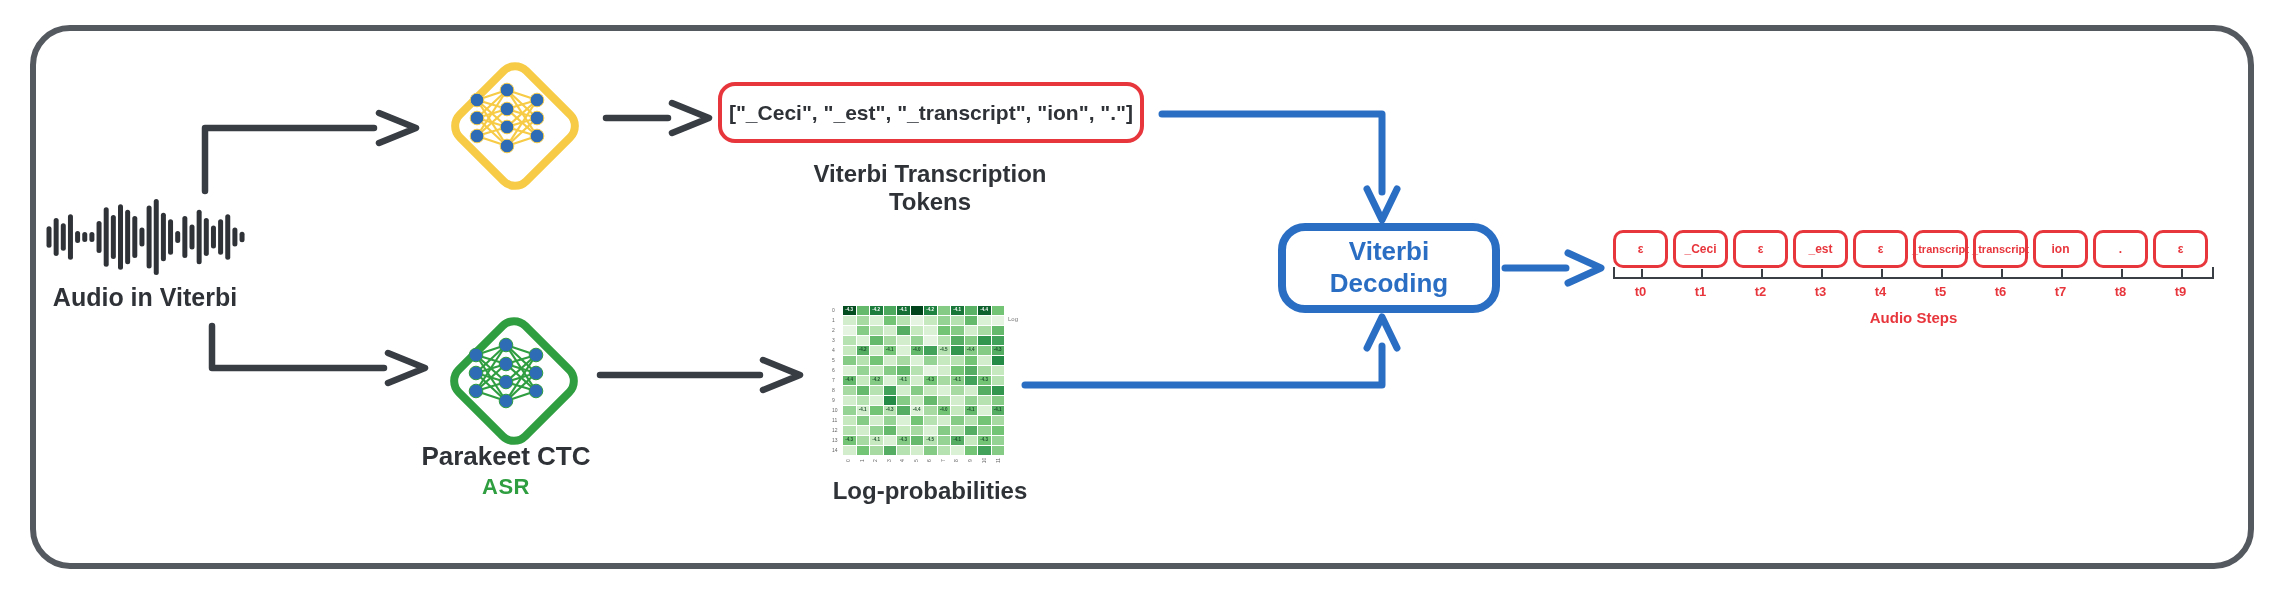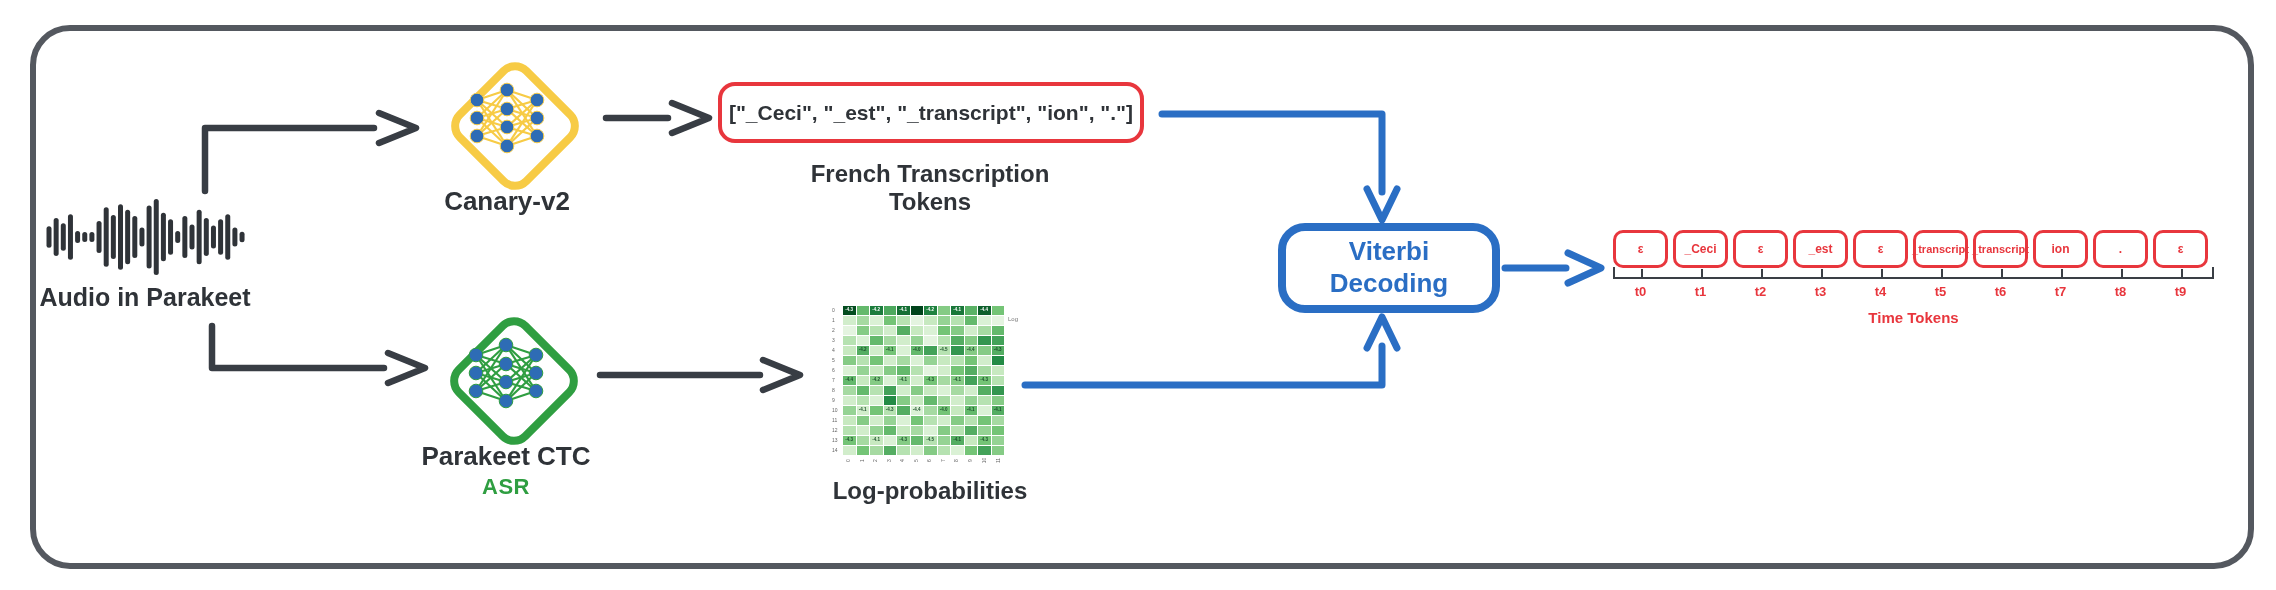--- a/index.html
+++ b/index.html
@@ -111,21 +111,21 @@
       <rect x="137.35" y="19.099999999999998" width="5" height="41.800000000000004" rx="2.5" fill="#2F3338"></rect>
       <rect x="144.5" y="27.46" width="5" height="25.080000000000002" rx="2.5" fill="#2F3338"></rect>
       <rect x="151.65" y="12.64" width="5" height="54.72" rx="2.5" fill="#2F3338"></rect>
       <rect x="158.8" y="21" width="5" height="38" rx="2.5" fill="#2F3338"></rect>
       <rect x="165.95000000000002" y="28.6" width="5" height="22.8" rx="2.5" fill="#2F3338"></rect>
       <rect x="173.10000000000002" y="22.14" width="5" height="35.72" rx="2.5" fill="#2F3338"></rect>
       <rect x="180.25" y="17.2" width="5" height="45.6" rx="2.5" fill="#2F3338"></rect>
       <rect x="187.4" y="30.5" width="5" height="19" rx="2.5" fill="#2F3338"></rect>
       <rect x="194.55" y="34.68" width="5" height="10.64" rx="2.5" fill="#2F3338"></rect>
     </svg>
-  <div class="abs" id="audio-label">Audio in Parakeet</div>
+  <div class="abs" id="audio-label">Audio in Viterbi</div>
 
   <div class="abs diamond" id="canary-diamond"></div>
   <svg class="abs nn-svg" id="canary-nn" viewBox="0 0 92 92">
       <g>
         <line x1="16" y1="28" x2="46" y2="18" stroke="#F7CB45" stroke-width="2.2"></line>
         <line x1="16" y1="28" x2="46" y2="37" stroke="#F7CB45" stroke-width="2.2"></line>
         <line x1="16" y1="28" x2="46" y2="55" stroke="#F7CB45" stroke-width="2.2"></line>
         <line x1="16" y1="28" x2="46" y2="74" stroke="#F7CB45" stroke-width="2.2"></line>
         <line x1="16" y1="46" x2="46" y2="18" stroke="#F7CB45" stroke-width="2.2"></line>
         <line x1="16" y1="46" x2="46" y2="37" stroke="#F7CB45" stroke-width="2.2"></line>
@@ -152,21 +152,20 @@
       <circle cx="16" cy="46" r="6.8" fill="#2E6CB5" stroke="#F7CB45" stroke-width="1"></circle>
       <circle cx="16" cy="64" r="6.8" fill="#2E6CB5" stroke="#F7CB45" stroke-width="1"></circle>
       <circle cx="46" cy="18" r="6.8" fill="#2E6CB5" stroke="#F7CB45" stroke-width="1"></circle>
       <circle cx="46" cy="37" r="6.8" fill="#2E6CB5" stroke="#F7CB45" stroke-width="1"></circle>
       <circle cx="46" cy="55" r="6.8" fill="#2E6CB5" stroke="#F7CB45" stroke-width="1"></circle>
       <circle cx="46" cy="74" r="6.8" fill="#2E6CB5" stroke="#F7CB45" stroke-width="1"></circle>
       <circle cx="76" cy="28" r="6.8" fill="#2E6CB5" stroke="#F7CB45" stroke-width="1"></circle>
       <circle cx="76" cy="46" r="6.8" fill="#2E6CB5" stroke="#F7CB45" stroke-width="1"></circle>
       <circle cx="76" cy="64" r="6.8" fill="#2E6CB5" stroke="#F7CB45" stroke-width="1"></circle>
     </svg>
-  <div class="abs model-name" id="canary-name">Canary-v2</div>
 
   <div class="abs diamond" id="parakeet-diamond"></div>
   <svg class="abs nn-svg" id="parakeet-nn" viewBox="0 0 92 92">
       <g>
         <line x1="16" y1="28" x2="46" y2="18" stroke="#2F9E41" stroke-width="2.2"></line>
         <line x1="16" y1="28" x2="46" y2="37" stroke="#2F9E41" stroke-width="2.2"></line>
         <line x1="16" y1="28" x2="46" y2="55" stroke="#2F9E41" stroke-width="2.2"></line>
         <line x1="16" y1="28" x2="46" y2="74" stroke="#2F9E41" stroke-width="2.2"></line>
         <line x1="16" y1="46" x2="46" y2="18" stroke="#2F9E41" stroke-width="2.2"></line>
         <line x1="16" y1="46" x2="46" y2="37" stroke="#2F9E41" stroke-width="2.2"></line>
@@ -199,21 +198,21 @@
       <circle cx="76" cy="28" r="6.8" fill="#2E6CB5" stroke="#2F9E41" stroke-width="1"></circle>
       <circle cx="76" cy="46" r="6.8" fill="#2E6CB5" stroke="#2F9E41" stroke-width="1"></circle>
       <circle cx="76" cy="64" r="6.8" fill="#2E6CB5" stroke="#2F9E41" stroke-width="1"></circle>
     </svg>
   <div class="abs model-task" id="parakeet-task">ASR</div>
   <div class="abs model-name" id="parakeet-name">Parakeet CTC</div>
 
   <div class="abs" id="tokens-box">
     <span id="tokens-text">["_Ceci", "_est", "_transcript", "ion", "."]</span>
   </div>
-  <div class="abs" id="tokens-caption">French Transcription Tokens</div>
+  <div class="abs" id="tokens-caption">Viterbi Transcription Tokens</div>
 
   <div class="abs" id="heatmap">
       <div class="cell" style="background: rgb(4, 77, 32); color: rgb(255, 255, 255);">-4.3</div>
       <div class="cell" style="background: rgb(100, 185, 108);"></div>
       <div class="cell" style="background: rgb(28, 125, 61); color: rgb(255, 255, 255);">-4.2</div>
       <div class="cell" style="background: rgb(77, 169, 94);"></div>
       <div class="cell" style="background: rgb(21, 111, 52); color: rgb(255, 255, 255);">-4.1</div>
       <div class="cell" style="background: rgb(0, 68, 27);"></div>
       <div class="cell" style="background: rgb(31, 130, 64); color: rgb(255, 255, 255);">-4.2</div>
       <div class="cell" style="background: rgb(133, 203, 133);"></div>
@@ -447,21 +446,21 @@
       <div class="step-label">t1</div>
       <div class="step-label">t2</div>
       <div class="step-label">t3</div>
       <div class="step-label">t4</div>
       <div class="step-label">t5</div>
       <div class="step-label">t6</div>
       <div class="step-label">t7</div>
       <div class="step-label">t8</div>
       <div class="step-label">t9</div>
     </div>
-  <div class="abs" id="timesteps-caption">Time Tokens</div>
+  <div class="abs" id="timesteps-caption">Audio Steps</div>
 
 <div class="abs axis-tick" style="left: 1613px; top: 267px; height: 10px;"></div>
     <div class="abs axis-tick" style="left: 2212px; top: 267px; height: 10px;"></div>
     <div class="abs axis-tick" style="left: 1641px; top: 269px; height: 8px;"></div>
     <div class="abs axis-tick" style="left: 1701px; top: 269px; height: 8px;"></div>
     <div class="abs axis-tick" style="left: 1761px; top: 269px; height: 8px;"></div>
     <div class="abs axis-tick" style="left: 1821px; top: 269px; height: 8px;"></div>
     <div class="abs axis-tick" style="left: 1881px; top: 269px; height: 8px;"></div>
     <div class="abs axis-tick" style="left: 1941px; top: 269px; height: 8px;"></div>
     <div class="abs axis-tick" style="left: 2001px; top: 269px; height: 8px;"></div>

